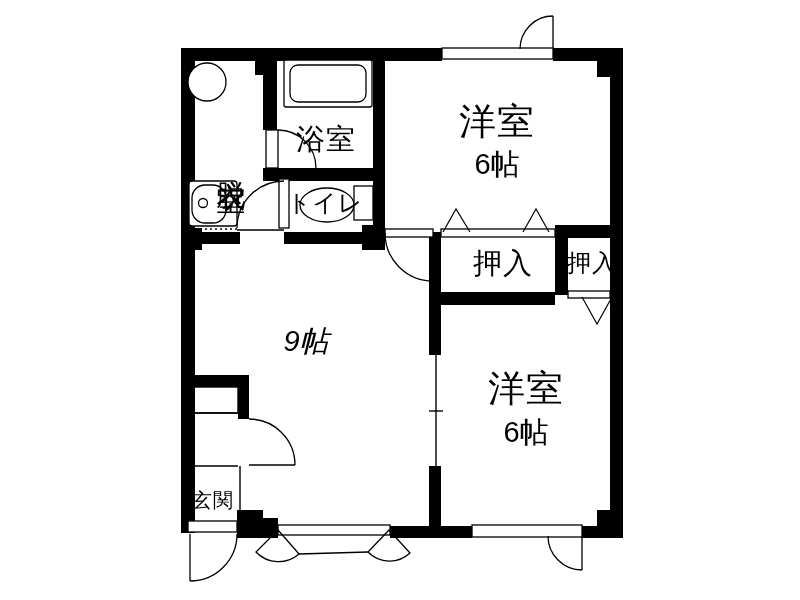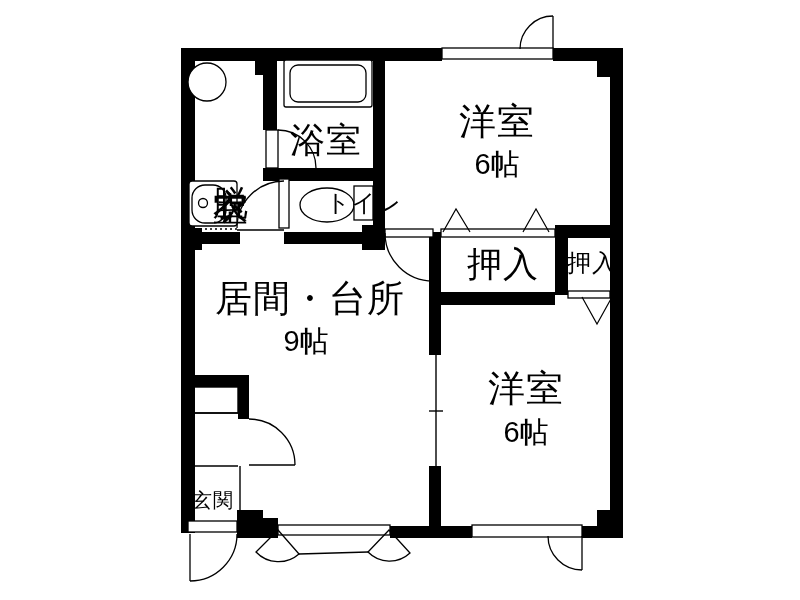--- a/index.html
+++ b/index.html
@@ -4,21 +4,21 @@
 <style>
   html,body{margin:0;padding:0;background:#ffffff;}
   #plan{position:relative;width:800px;height:600px;background:#ffffff;overflow:hidden;
         font-family:"Liberation Sans","DejaVu Sans",sans-serif;color:#000;}
   #plan svg{position:absolute;left:0;top:0;}
   .lbl{position:absolute;transform:translate(-50%,-50%);white-space:nowrap;
        color:#000;line-height:1;letter-spacing:1px;}
   .lbl.vert{writing-mode:vertical-rl;letter-spacing:2px;}
   .room-name{font-size:37px;}
   .room-size{font-size:29px;letter-spacing:0;}
-  .small-name{font-size:35px;}
+  .small-name{font-size:29px;}
   .tiny-name{font-size:24px;}
 </style>
 </head>
 <body>
 
 <div id="plan">
 
   <svg width="800" height="600" viewBox="0 0 800 600">
 
     <g fill="#000000" stroke="none">
@@ -105,29 +105,28 @@
       <rect x="290" y="65" width="76" height="37" rx="8"></rect>
       <ellipse cx="327" cy="205" rx="27" ry="17"></ellipse>
       <rect x="354" y="186" width="19" height="34"></rect>
     </g>
   </svg>
 
   <div class="lbl vert small-name" style="left:231px;top:160px;">脱衣室</div>
 
   <div class="lbl small-name" style="left:326px;top:139px;">浴室</div>
 
-  <div class="lbl tiny-name" style="left:325px;top:203px;margin-left:39px;">トイレ</div>
+  <div class="lbl tiny-name" style="left:325px;top:203px;">トイレ</div>
 
   <div class="lbl room-name" style="left:497px;top:121px;">洋室</div>
   <div class="lbl room-size" style="left:497px;top:164px;">6帖</div>
 
   <div class="lbl small-name" style="left:503px;top:263px;">押入</div>
 
   <div class="lbl tiny-name" style="left:592px;top:263px;">押入</div>
 
-  <div class="lbl room-name" style="left:310px;top:298px;">居間・台所</div>
-  <div class="lbl room-size" style="left:306px;top:341px;">9帖</div>
+  <div class="lbl room-size" style="left:306px;top:341px;font-style:italic;">9帖</div>
 
   <div class="lbl room-name" style="left:526px;top:388px;">洋室</div>
   <div class="lbl room-size" style="left:526px;top:432px;">6帖</div>
 
   <div class="lbl" style="left:213px;top:500px;font-size:20px;">玄関</div>
 </div>
 
 </body></html>

